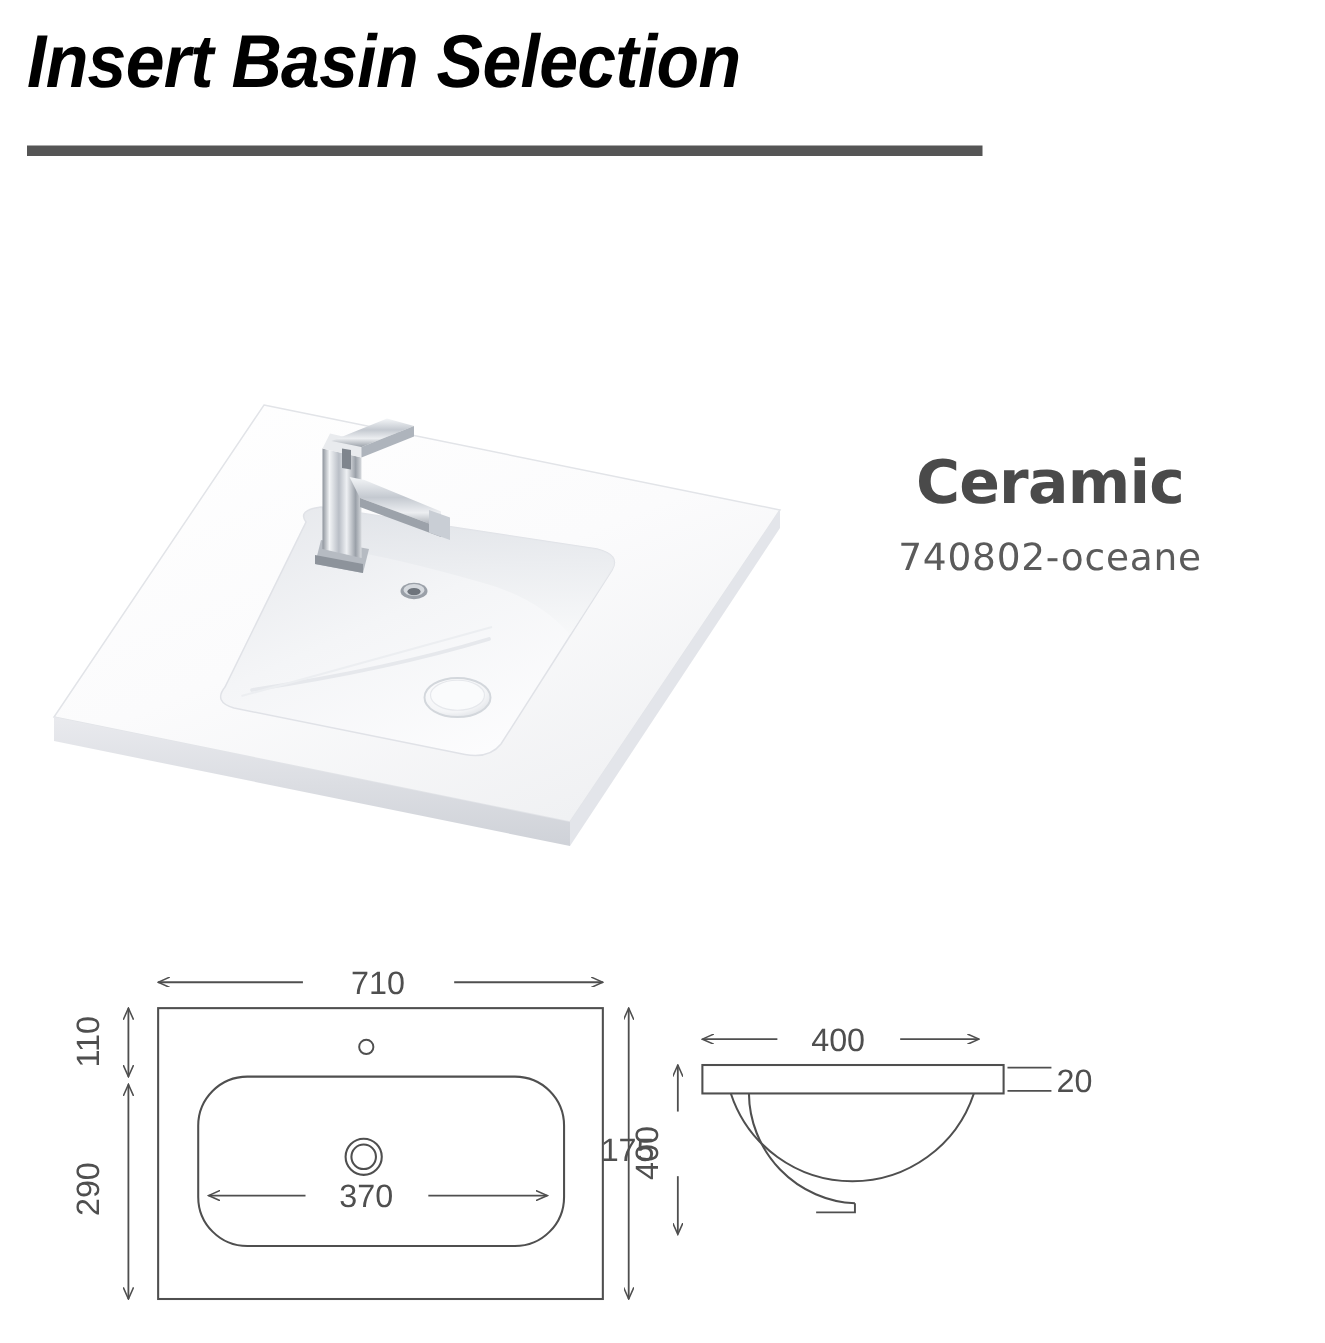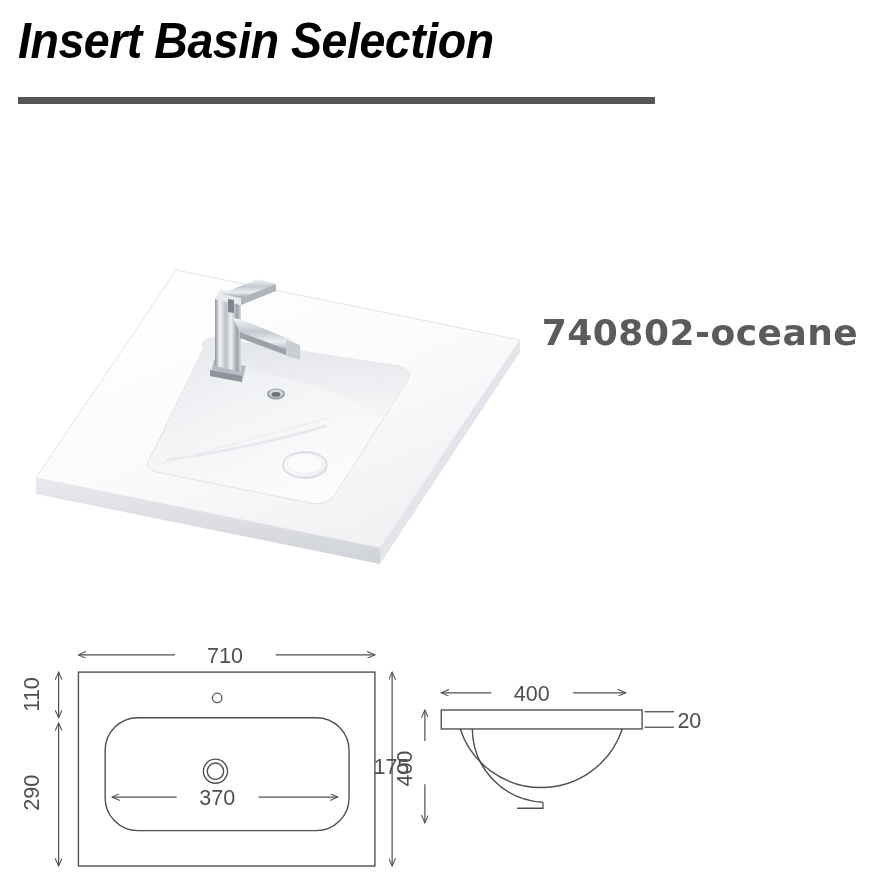--- a/index.html
+++ b/index.html
@@ -65,34 +65,35 @@
     font-weight: bold;
     font-size: 40px;
     line-height: 1.12;
     letter-spacing: -0.5px;
     color: #4a4a4a;
     white-space: nowrap;
   }
   #caption-code {
     margin-top: 12px;
     font-family: "DejaVu Sans", sans-serif;
-    font-weight: bold;
-    font-size: 36px;
+    font-weight: normal;
+    font-size: 25px;
     letter-spacing: 0.5px;
     color: #5b5b5b;
     white-space: nowrap;
   }
 
   
   #drawings {
     position: absolute;
     left: 0;
     top: 600px;
     width: 761px;
     height: 295px;
+    padding-left: 27px;
   }
   #drawings svg { display: block; width: 100%; height: 100%; }
 
   .dim-text {
     font-family: "Liberation Sans", sans-serif;
     font-size: 25px;
     fill: #4f4f4f;
   }
 </style>
 </head>
@@ -191,20 +192,21 @@
       <path d="M 212,84 L 266,104 L 266,110 L 212,90 Z" fill="#9ca2aa"></path>
 
       <path d="M 258,92 L 272,97 L 272,112 L 258,107 Z" fill="#c9ced5"></path>
 
       <path d="M 200,64 L 206,65 L 206,52 L 200,51 Z" fill="#7f858d"></path>
     </g>
   </svg>
 </div>
 
 <div id="caption">
+  <div class="caption-line">Ceramic</div>
   <div id="caption-code">740802-oceane</div>
 </div>
 
 <div id="drawings">
   <svg viewBox="0 0 883 295" xmlns="http://www.w3.org/2000/svg">
     <defs>
       <marker id="arrEnd" markerWidth="10" markerHeight="8" refX="9" refY="4" orient="auto" markerUnits="userSpaceOnUse">
         <path d="M 0,0 L 9,4 L 0,8" fill="none" stroke="#4f4f4f" stroke-width="1.2"></path>
       </marker>
       <marker id="arrStart" markerWidth="10" markerHeight="8" refX="1" refY="4" orient="auto" markerUnits="userSpaceOnUse">

